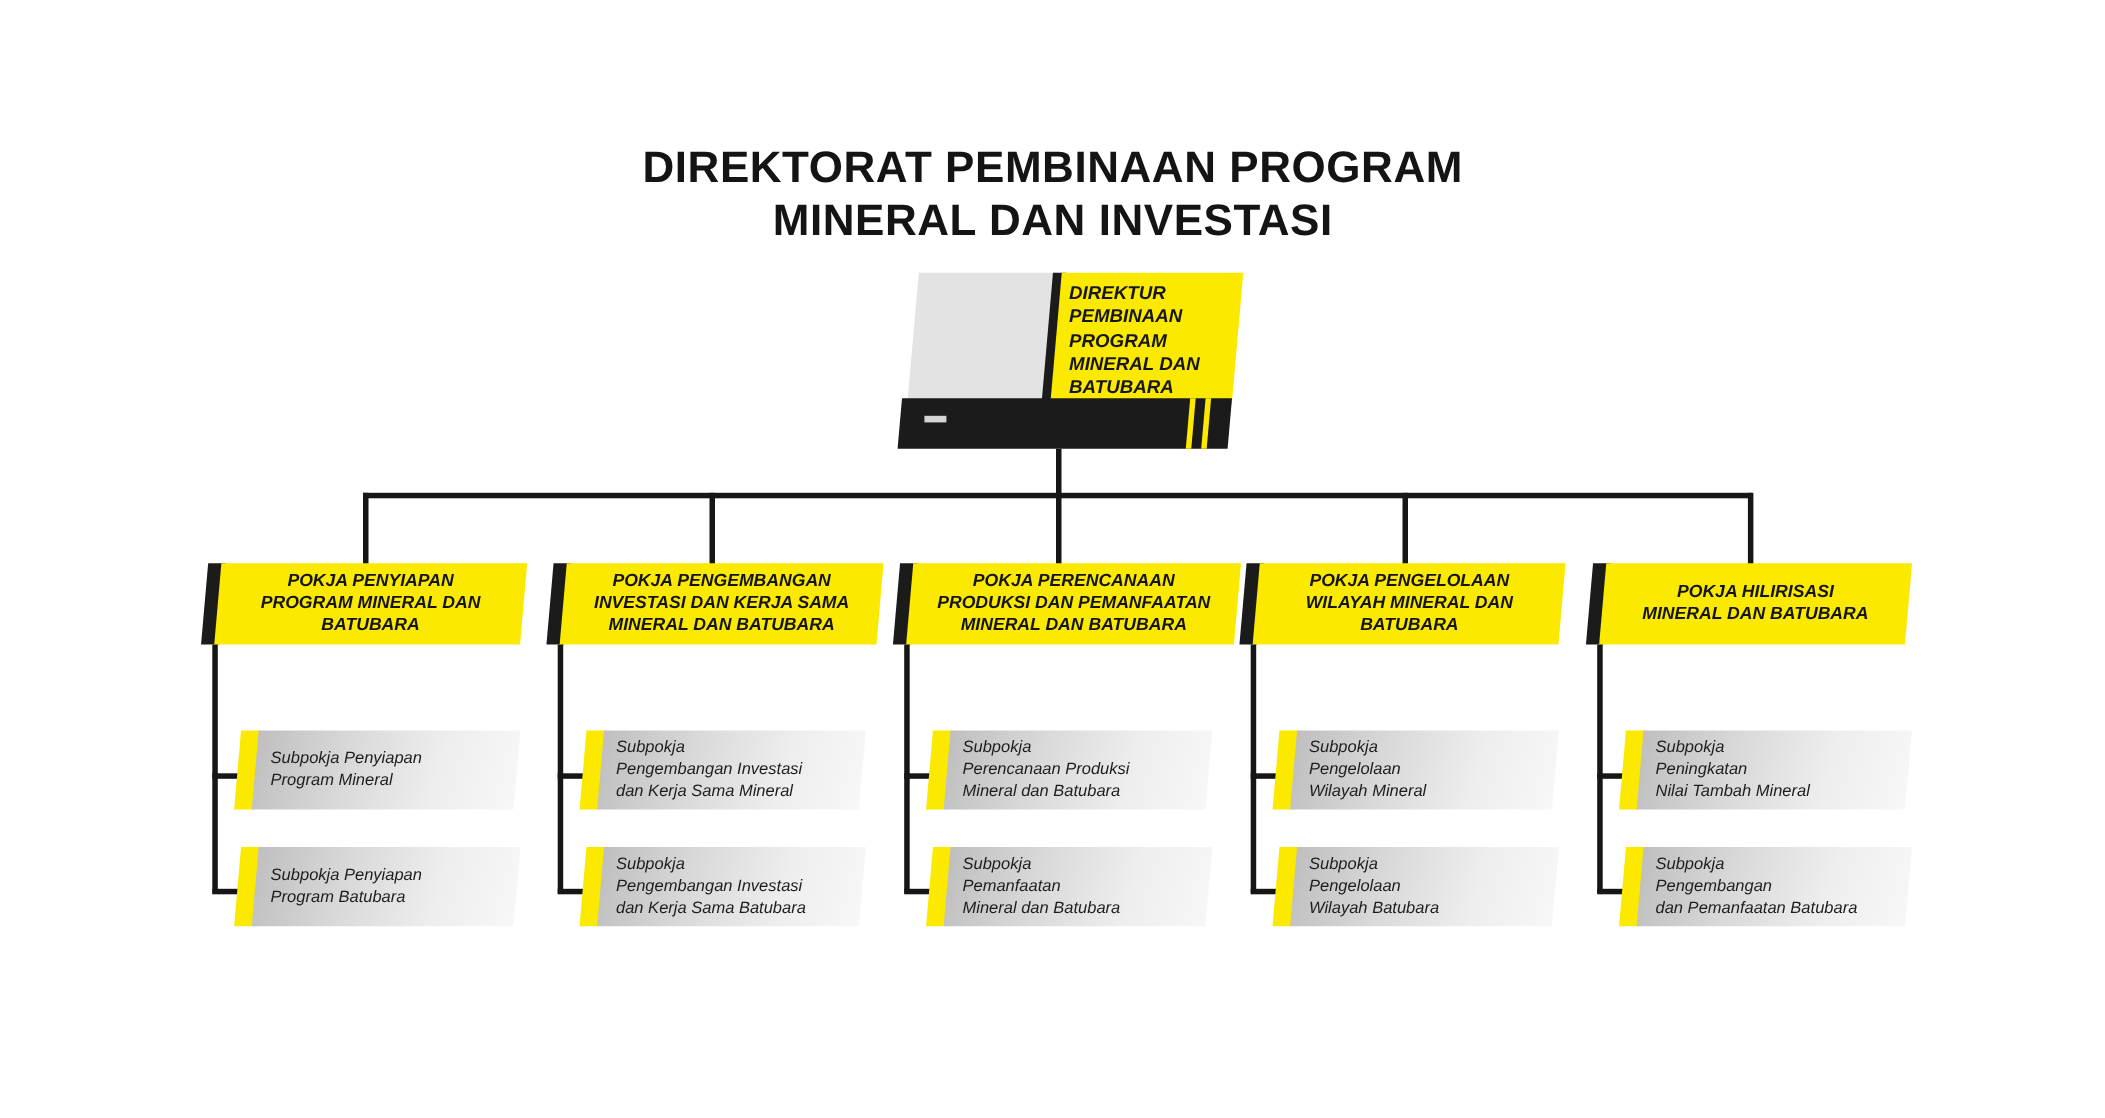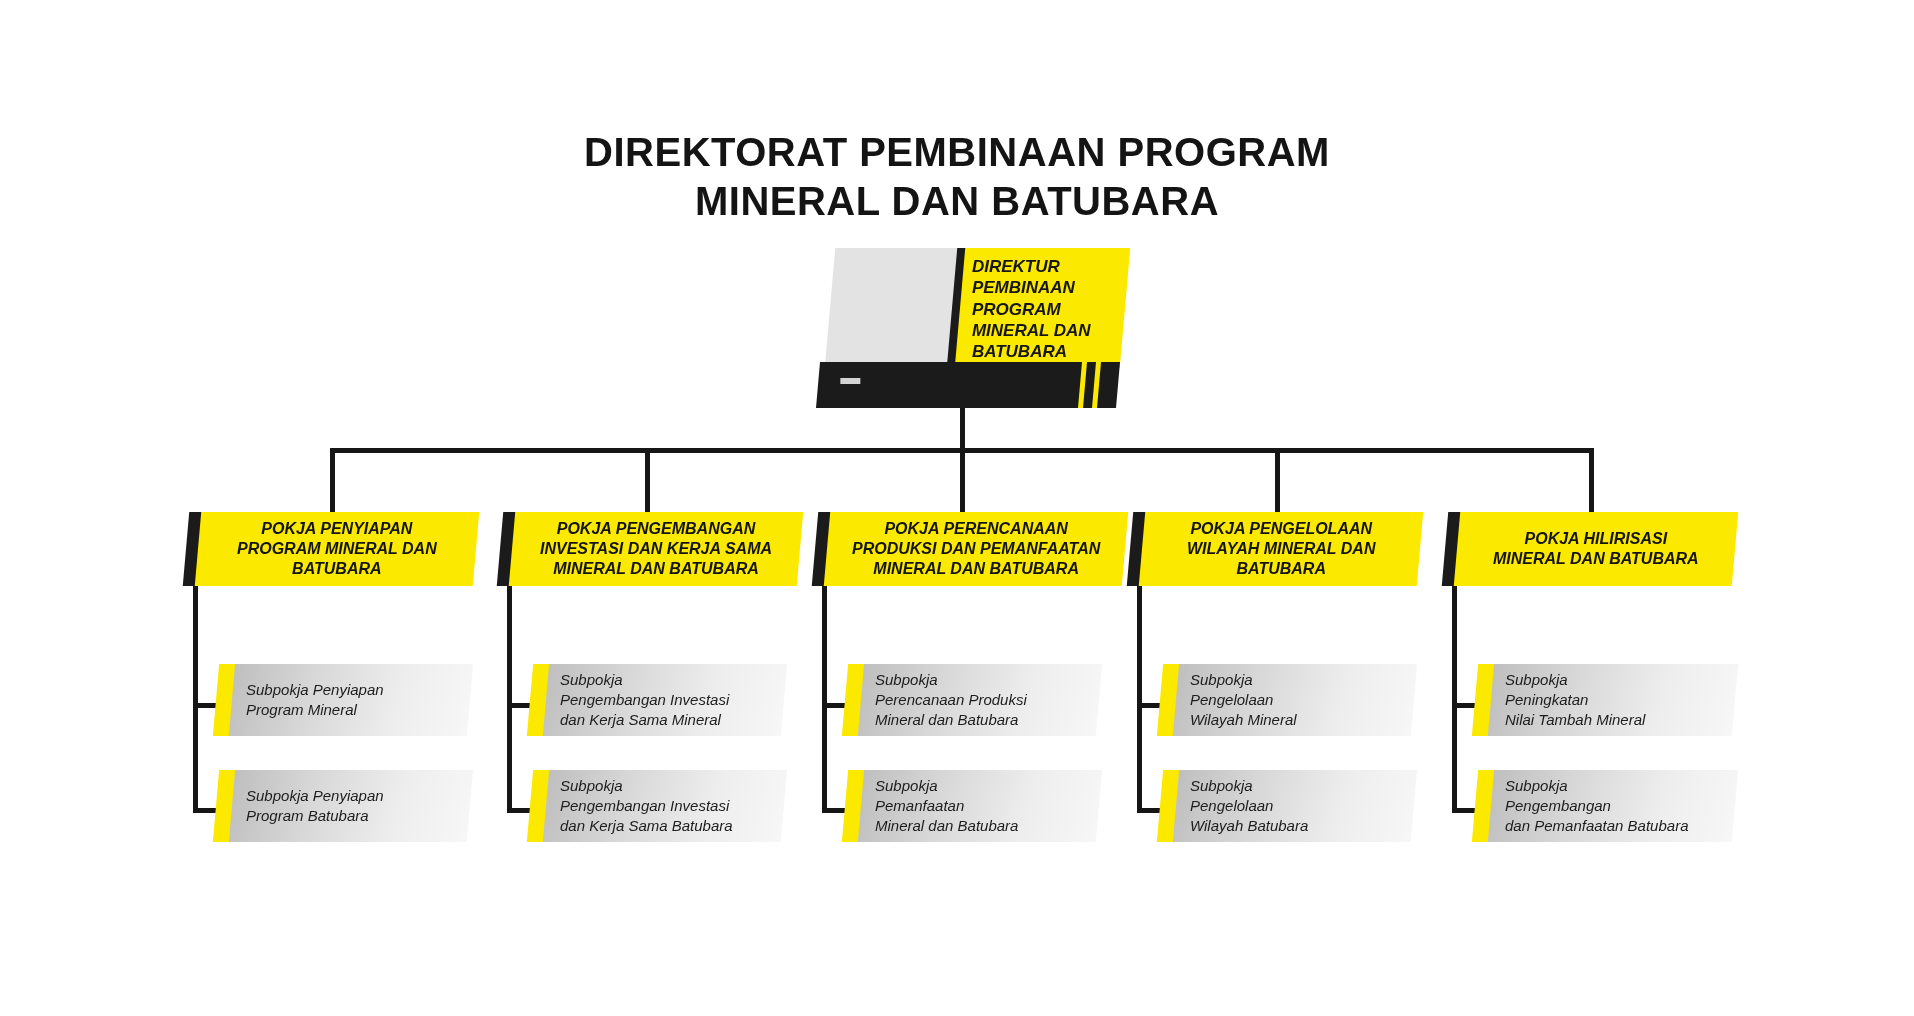--- a/index.html
+++ b/index.html
@@ -199,21 +199,21 @@
     padding-left: 14px;
     white-space: pre-line;
   }
 </style>
 </head>
 <body>
 
 <div id="chart-root">
 
   <div class="chart-title">DIREKTORAT PEMBINAAN PROGRAM
-MINERAL DAN BATUBARA</div>
+MINERAL DAN INVESTASI</div>
 
   <div class="director">
     <div class="director-photo"></div>
     <div class="director-divider"></div>
     <div class="director-label">
       <div class="director-label-text">DIREKTUR
 PEMBINAAN
 PROGRAM
 MINERAL DAN
 BATUBARA</div>

